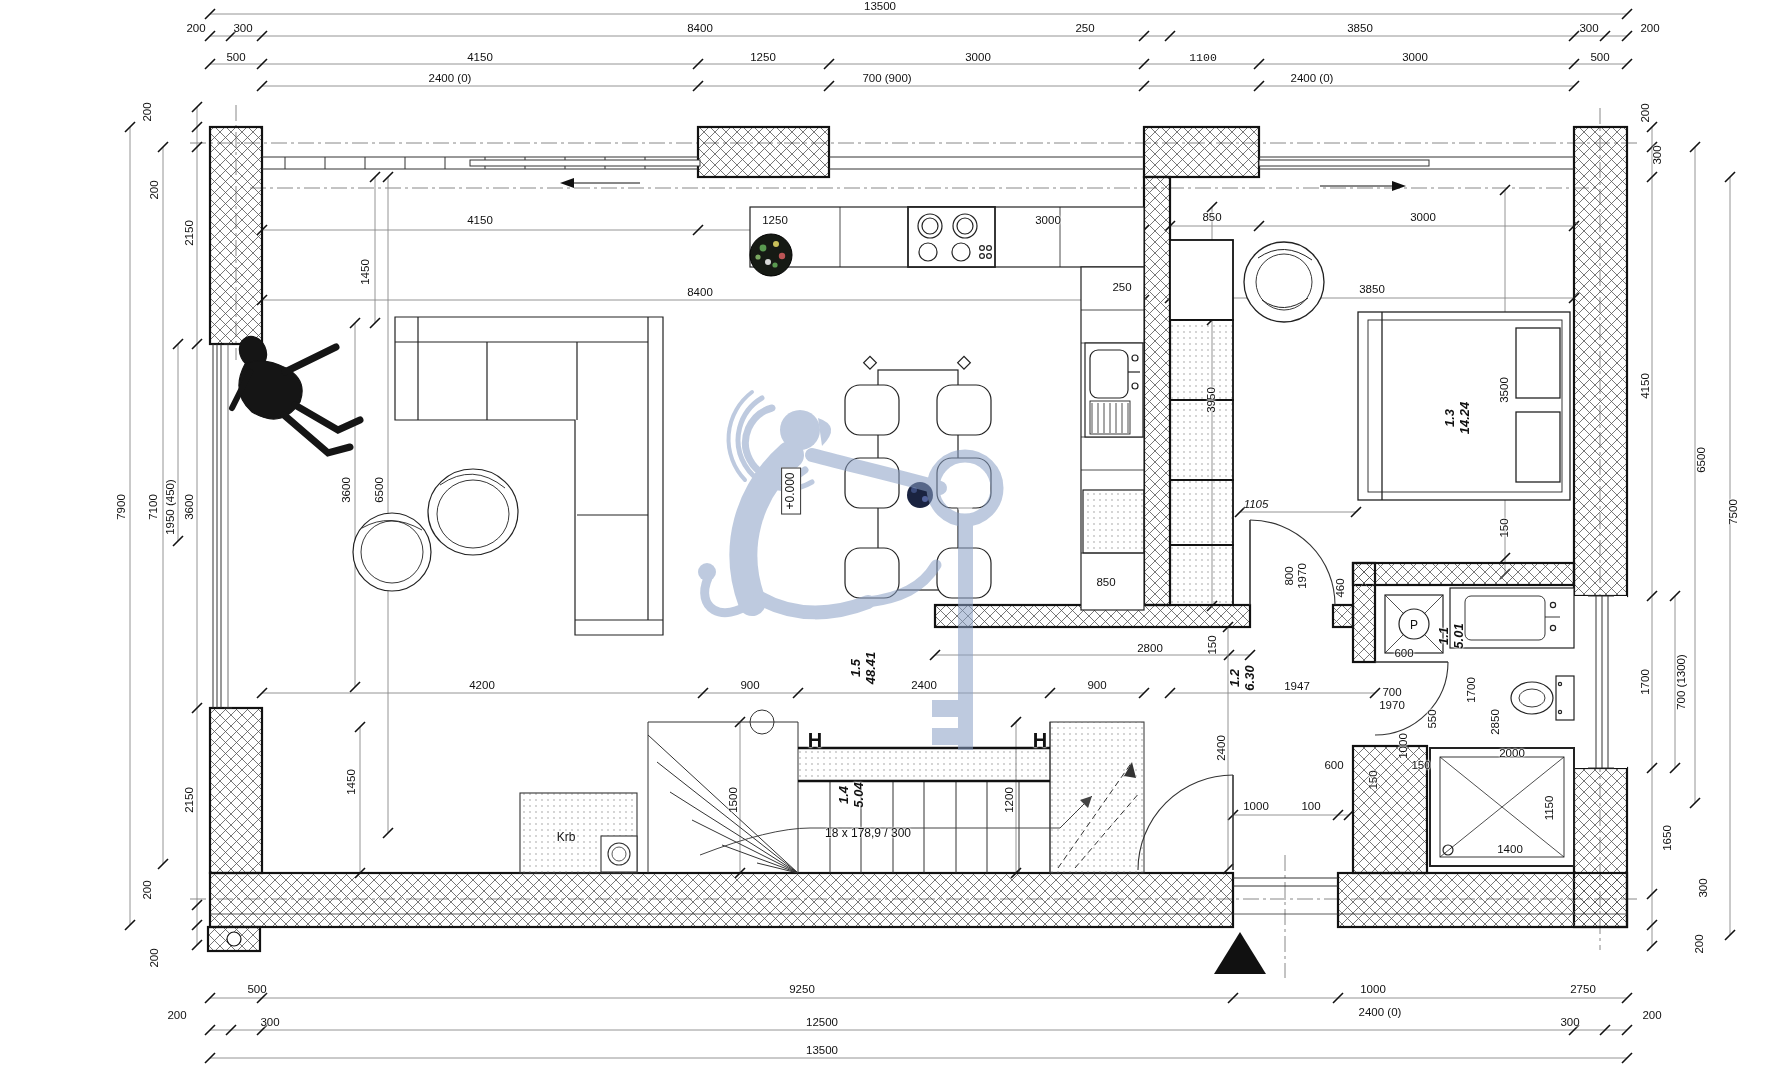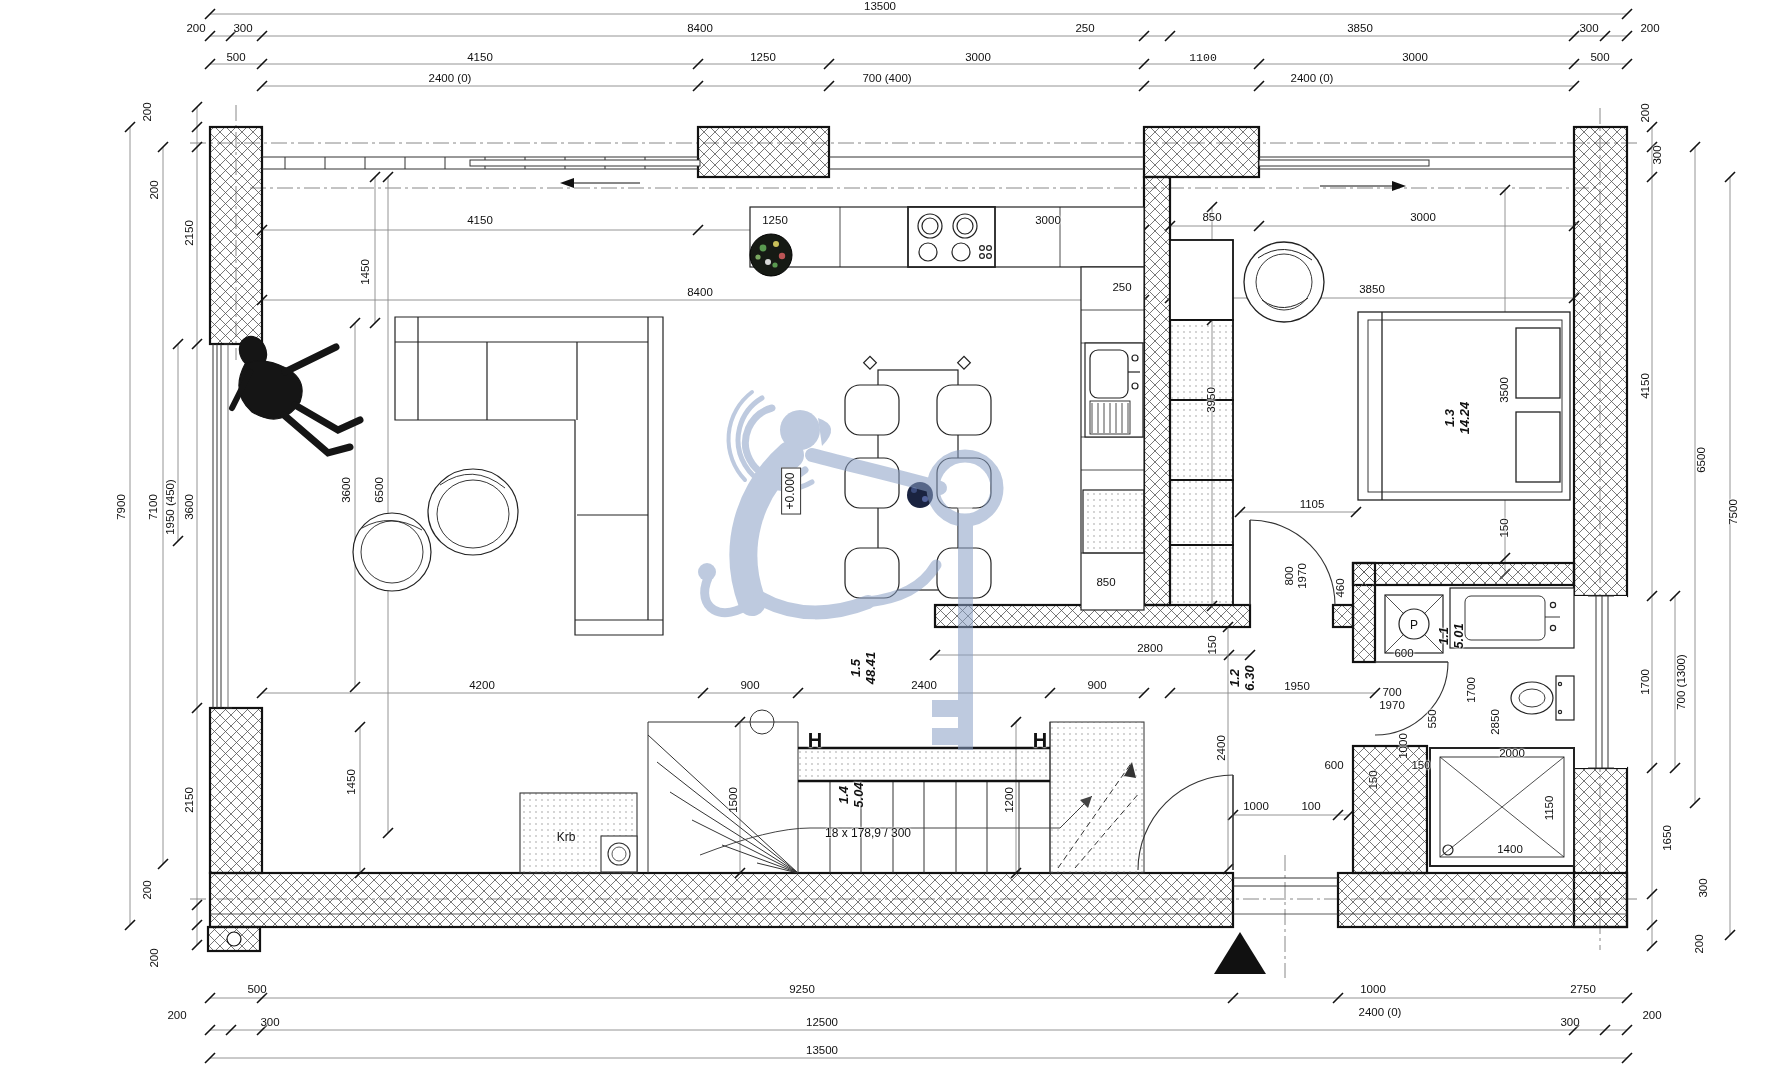--- a/index.html
+++ b/index.html
@@ -472,21 +472,21 @@
       <div class="lb" style="left: 1589px; top: 29px;">300</div>
       <div class="lb" style="left: 1650px; top: 29px;">200</div>
       <div class="lb" style="left: 236px; top: 58px;">500</div>
       <div class="lb" style="left: 480px; top: 58px;">4150</div>
       <div class="lb" style="left: 763px; top: 58px;">1250</div>
       <div class="lb" style="left: 978px; top: 58px;">3000</div>
       <div class="lb" style="left: 1203px; top: 58px; font-family: Liberation Mono, monospace;">1100</div>
       <div class="lb" style="left: 1415px; top: 58px;">3000</div>
       <div class="lb" style="left: 1600px; top: 58px;">500</div>
       <div class="lb" style="left: 450px; top: 79px;">2400 (0)</div>
-      <div class="lb" style="left: 887px; top: 79px;">700 (400)</div>
+      <div class="lb" style="left: 887px; top: 79px;">700 (900)</div>
       <div class="lb" style="left: 1312px; top: 79px;">2400 (0)</div>
       <div class="lb" style="left: 257px; top: 990px;">500</div>
       <div class="lb" style="left: 802px; top: 990px;">9250</div>
       <div class="lb" style="left: 1373px; top: 990px;">1000</div>
       <div class="lb" style="left: 1583px; top: 990px;">2750</div>
       <div class="lb" style="left: 1380px; top: 1013px;">2400 (0)</div>
       <div class="lb" style="left: 177px; top: 1016px;">200</div>
       <div class="lb" style="left: 270px; top: 1023px;">300</div>
       <div class="lb" style="left: 822px; top: 1023px;">12500</div>
       <div class="lb" style="left: 1570px; top: 1023px;">300</div>
@@ -520,27 +520,27 @@
       <div class="lb" style="left: 700px; top: 293px;">8400</div>
       <div class="lb" style="left: 1122px; top: 288px;">250</div>
       <div class="lb" style="left: 1372px; top: 290px;">3850</div>
       <div class="lb r" style="left: 366px; top: 272px;">1450</div>
       <div class="lb r" style="left: 347px; top: 490px;">3600</div>
       <div class="lb r" style="left: 380px; top: 490px;">6500</div>
       <div class="lb r" style="left: 1212px; top: 400px;">3950</div>
       <div class="lb" style="left: 1106px; top: 583px;">850</div>
       <div class="lb" style="left: 1150px; top: 649px;">2800</div>
       <div class="lb r" style="left: 1213px; top: 645px;">150</div>
-      <div class="lb" style="left: 1312px; top: 505px;">1105</div>
+      <div class="lb" style="left: 1256px; top: 505px; font-style: italic;">1105</div>
       <div class="lb r" style="left: 1296px; top: 576px;">800
 1970</div>
       <div class="lb r" style="left: 1341px; top: 588px;">460</div>
       <div class="lb r" style="left: 1505px; top: 390px;">3500</div>
       <div class="lb r" style="left: 1505px; top: 528px;">150</div>
-      <div class="lb" style="left: 1297px; top: 687px;">1950</div>
+      <div class="lb" style="left: 1297px; top: 687px;">1947</div>
       <div class="lb r" style="left: 1222px; top: 748px;">2400</div>
       <div class="lb" style="left: 1404px; top: 654px;">600</div>
       <div class="lb" style="left: 1392px; top: 699px;">700
 1970</div>
       <div class="lb r" style="left: 1433px; top: 719px;">550</div>
       <div class="lb" style="left: 1512px; top: 754px;">2000</div>
       <div class="lb r" style="left: 1472px; top: 690px;">1700</div>
       <div class="lb r" style="left: 1496px; top: 722px;">2850</div>
       <div class="lb r" style="left: 1550px; top: 808px;">1150</div>
       <div class="lb" style="left: 1510px; top: 850px;">1400</div>

